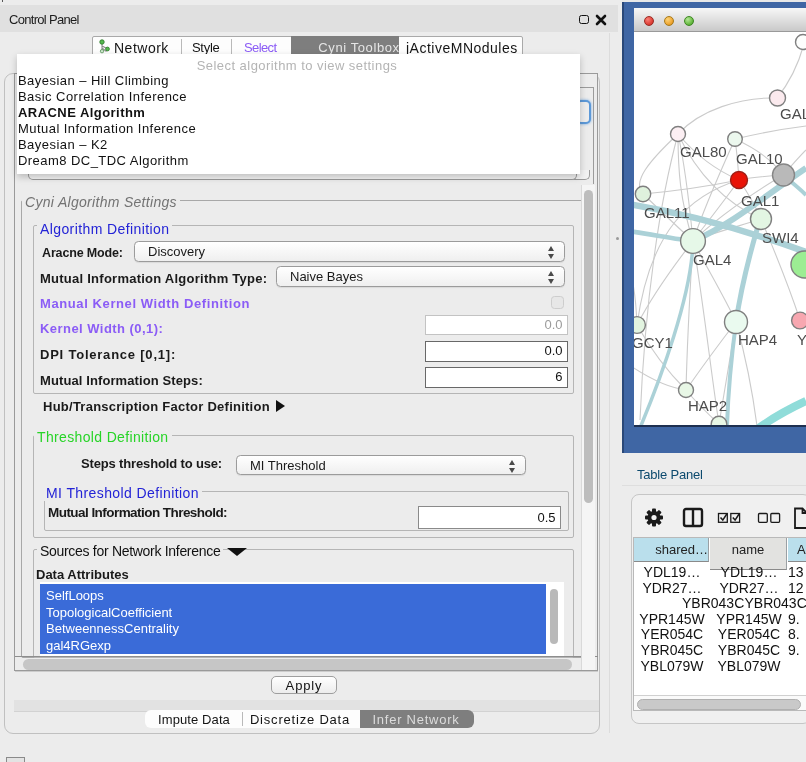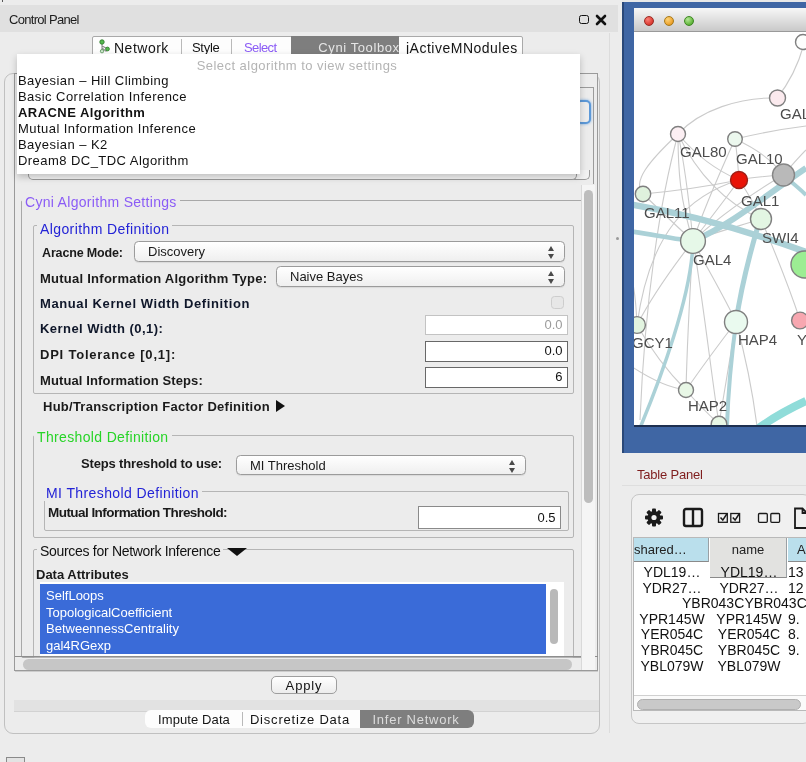--- a/index.html
+++ b/index.html
@@ -1,20 +1,20 @@
 <!DOCTYPE html>
 <html><head>
 <meta charset="utf-8">
 <style>
 * { margin:0; padding:0; box-sizing:border-box; }
 html,body { width:806px; height:762px; overflow:hidden; }
 body { font-family:"Liberation Sans", sans-serif; background:#ececec; position:relative; }
 .abs { position:absolute; }
 .lbl { font-size:12px; font-weight:bold; color:#1a1a1a; white-space:nowrap; }
-.dis { color:#0f172a; }
+.dis { color:#8b5cf6; }
 .combo {
   position:absolute; border:1px solid #9b9b9b; border-radius:4.5px;
   background:linear-gradient(#ffffff,#efefef);
   font-size:13px; color:#1a1a1a; line-height:19px; padding-left:13px;
   box-shadow:0 1px 1px rgba(0,0,0,0.08);
 }
 .stepper { position:absolute; right:9px; top:4px; width:7px; height:13px; }
 .stepper:before { content:""; position:absolute; top:0; left:0;
   border-left:3.5px solid transparent; border-right:3.5px solid transparent;
   border-bottom:5px solid #4a4a4a; }
@@ -60,21 +60,21 @@
 
 <div class="abs" style="left:14px;top:73px;width:584px;height:598px;border:1px solid #9a9a9a;background:#ececec;"></div>
 
 <div class="abs" style="left:580px;top:87px;width:14px;height:97px;border-top:1px solid #9b9b9b;border-right:1px solid #9b9b9b;"></div>
 <div class="abs" style="left:576px;top:100px;width:15px;height:24px;border:2px solid #5d99d8;border-radius:5px;background:#ededed;box-shadow:0 0 3px #74a8e0;"></div>
 <div class="abs" style="left:560px;top:170px;width:30px;height:10px;border:1px solid #9b9b9b;border-radius:0 0 5px 5px;background:#f2f2f2;border-top:none;"></div>
 
 <div class="abs" style="left:28px;top:170px;width:549px;height:10px;border:1px solid #9b9b9b;border-top:none;border-radius:0 0 5px 5px;background:#f4f4f4;"></div>
 
 <div class="group" style="left:21px;top:200px;width:563px;height:458px;border-color:#a8a8a8;"></div>
-<div class="gtitle" style="left:22px;top:194px;color:#8b5cf6;font-size:14px;letter-spacing:0.3px;">Cyni Algorithm Settings</div>
+<div class="gtitle" style="left:22px;top:194px;color:#737373;font-size:14px;letter-spacing:0.3px;font-style:italic;">Cyni Algorithm Settings</div>
 
 <div class="group" style="left:33px;top:225px;width:541px;height:169px;"></div>
 <div class="gtitle" style="left:37px;top:220.5px;color:#2323d6;font-size:14px;letter-spacing:0.4px;">Algorithm Definition</div>
 
 <div class="lbl abs" style="left:42px;top:246px;font-size:12.5px;letter-spacing:-0.15px;">Aracne Mode:</div>
 <div class="combo" style="left:134px;top:241px;width:431px;height:21px;">Discovery<i class="stepper"></i></div>
 <div class="lbl abs" style="left:40px;top:271px;font-size:13px;letter-spacing:0.25px;">Mutual Information Algorithm Type:</div>
 <div class="combo" style="left:276px;top:266px;width:289px;height:21px;">Naive Bayes<i class="stepper"></i></div>
 
 <div class="lbl dis abs" style="left:40px;top:296px;font-size:13px;letter-spacing:0.6px;">Manual Kernel Width Definition</div>
@@ -227,21 +227,21 @@
  <text x="693" y="264.5">GAL4</text>
  <text x="632" y="347.5">GCY1</text>
  <text x="738" y="344.5">HAP4</text>
  <text x="797" y="344.5">YE</text>
  <text x="688" y="411">HAP2</text>
 </g>
 </svg>
 <div class="abs" style="left:634px;top:425px;width:172px;height:2px;background:#1e3050;"></div>
 
 <div class="abs" style="left:622px;top:453px;width:184px;height:309px;background:#ececec;"></div>
-<div class="abs" style="left:637px;top:467px;font-size:13px;letter-spacing:-0.2px;color:#7f1d1d;">Table Panel</div>
+<div class="abs" style="left:637px;top:467px;font-size:13px;letter-spacing:-0.2px;color:#0c4a6e;">Table Panel</div>
 <div class="abs" style="left:622px;top:485px;width:184px;height:1px;background:#dedede;"></div>
 <div class="abs" style="left:631px;top:494px;width:180px;height:230px;background:#f0f0f0;border:1px solid #c6c6c6;border-radius:8px;"></div>
 
 <svg class="abs" style="left:644px;top:506px;" width="162" height="24" viewBox="0 0 162 24">
  <g fill="#1a1a1a" transform="translate(10,11.5)">
   <g>
    <rect x="-2" y="-9" width="4" height="18" rx="1"></rect>
    <rect x="-2" y="-9" width="4" height="18" rx="1" transform="rotate(45)"></rect>
    <rect x="-2" y="-9" width="4" height="18" rx="1" transform="rotate(90)"></rect>
    <rect x="-2" y="-9" width="4" height="18" rx="1" transform="rotate(135)"></rect>
@@ -258,22 +258,22 @@
   <rect x="86.8" y="7.5" width="8.8" height="8.8"></rect>
   <path d="M76.5 11.5 l2.3 2.6 l4.3-6.6" stroke-width="1.5"></path>
   <path d="M88.8 11.5 l2.3 2.6 l4.3-6.6" stroke-width="1.5"></path>
   <rect x="114.5" y="7.5" width="8.8" height="8.8" rx="1"></rect>
   <rect x="126.8" y="7.5" width="8.8" height="8.8" rx="1"></rect>
   <path d="M151 2.5 h7.5 l4.5 4.5 v15 h-12 z M158.5 2.5 v4.5 h4.5" stroke-width="1.8"></path>
  </g>
 </svg>
 
 <div class="abs" style="left:633px;top:537px;width:173px;height:174px;background:#ffffff;border:1px solid #b9b9b9;border-right:none;overflow:hidden;">
-  <div style="position:absolute;left:0;top:0;width:75px;height:24px;background:#badfec;border-right:1px solid #9aa0a4;border-bottom:1px solid #8a8a8a;text-align:left;font-size:13px;color:#222;line-height:23px;">shared…</div>
-  <div style="position:absolute;left:76px;top:0;width:77px;height:40px;background:#e2e2e0;border-right:1px solid #9aa0a4;border-bottom:1px solid #8a8a8a;text-align:center;font-size:13px;color:#222;line-height:23px;">name</div>
+  <div style="position:absolute;left:0;top:0;width:75px;height:24px;background:#badfec;border-right:1px solid #9aa0a4;border-bottom:1px solid #8a8a8a;text-align:right;font-size:13px;color:#222;line-height:23px;">shared…</div>
+  <div style="position:absolute;left:76px;top:0;width:77px;height:32px;background:#e2e2e0;border-right:1px solid #9aa0a4;border-bottom:1px solid #8a8a8a;text-align:center;font-size:13px;color:#222;line-height:23px;">name</div>
   <div style="position:absolute;left:154px;top:0;width:20px;height:24px;background:#badfec;border-bottom:1px solid #8a8a8a;font-size:13px;color:#222;line-height:23px;padding-left:9px;">A</div>
   <div style="position:absolute;left:0;top:27px;width:173px;font-size:14px;color:#111;line-height:15.6px;">
     <div style="display:flex;">
         <span style="width:76px;text-align:center;">YDL19…</span>
         <span style="width:78px;text-align:center;">YDL19…</span>
         <span>13</span>
       </div>
     <div style="display:flex;">
         <span style="width:76px;text-align:center;">YDR27…</span>
         <span style="width:78px;text-align:center;">YDR27…</span>

